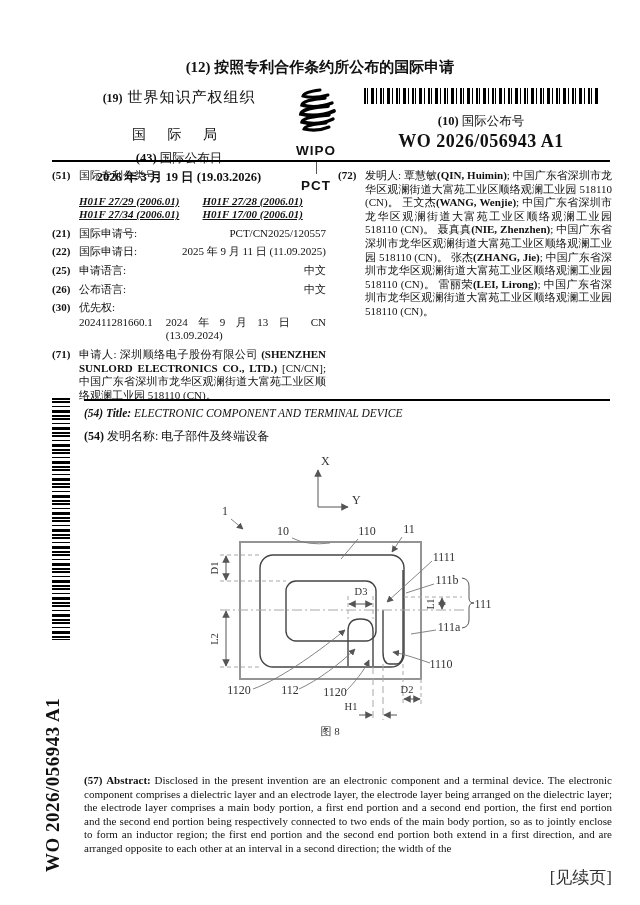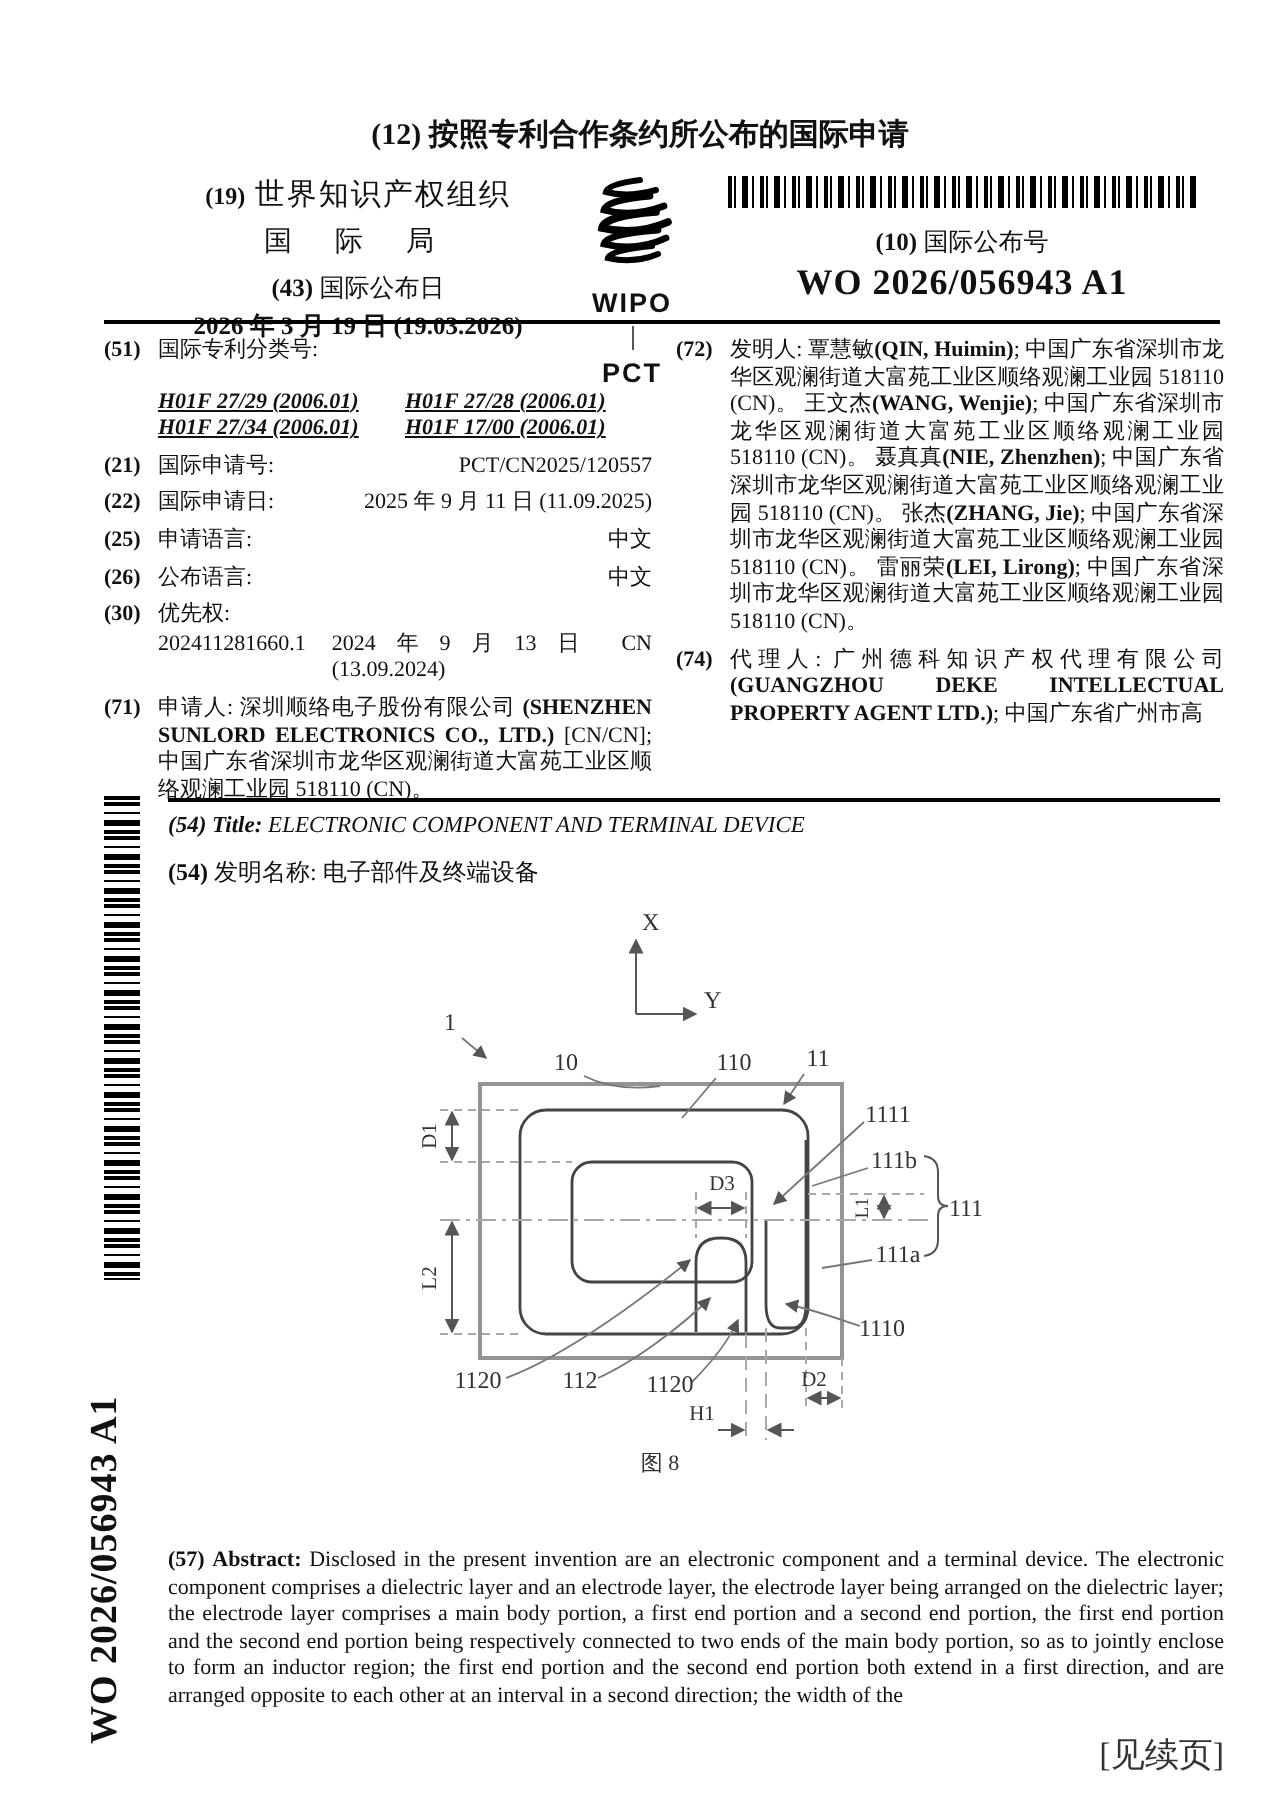--- a/index.html
+++ b/index.html
@@ -8,21 +8,21 @@
     font-family:"Liberation Serif","DejaVu Serif",serif;color:#111;
     overflow:hidden;
   }
   .abs{position:absolute;}
   b{font-weight:bold;}
   
   .line12{top:58px;left:0;width:640px;text-align:center;font-size:15px;font-weight:bold;}
   .hdr-left{top:88px;left:84px;width:190px;text-align:center;}
   .org-line{font-size:15px;letter-spacing:1px;}
   .org-line .code{font-size:12px;font-weight:bold;letter-spacing:0;}
-  .bureau{font-size:14px;letter-spacing:9px;margin-top:5px;}
+  .bureau{font-size:14px;letter-spacing:9px;margin-top:19px;}
   .pubdate-label{font-size:12.5px;margin-top:6px;}
   .pubdate-label .code{font-weight:bold;}
   .pubdate-val{font-size:12.5px;font-weight:bold;margin-top:2px;}
   .logo{top:86px;left:276px;width:80px;text-align:center;}
   .logo-text{font-family:"Liberation Sans","DejaVu Sans",sans-serif;font-weight:bold;
     font-size:13.5px;letter-spacing:1px;display:flex;align-items:center;justify-content:center;gap:4px;margin-top:1px;flex-direction:column;}
   .logo-sep{display:inline-block;width:1px;height:12px;background:#555;}
   .hdr-right{top:88px;left:364px;width:234px;text-align:center;}
   .barcode-h{height:16px;width:234px;
     background:repeating-linear-gradient(90deg,#000 0 2px,#fff 2px 3px,#000 3px 4px,#fff 4px 7px,#000 7px 10px,#fff 10px 12px,#000 12px 13px,#fff 13px 16px);}
@@ -177,24 +177,20 @@
       <div class="fcode">(71)</div>
       <div class="fbody"><span>申请人: 深圳顺络电子股份有限公司 </span><b>(SHENZHEN SUNLORD ELECTRONICS CO., LTD.)</b><span> [CN/CN]; 中国广东省深圳市龙华区观澜街道大富苑工业区顺络观澜工业园 518110 (CN)。</span></div>
     </div>
   </div>
 
   <div class="bcol">
     <div class="field">
       <div class="fcode">(72)</div>
       <div class="fbody"><span>发明人: 覃慧敏</span><b>(QIN, Huimin)</b><span>; 中国广东省深圳市龙华区观澜街道大富苑工业区顺络观澜工业园 518110 (CN)。 王文杰</span><b>(WANG, Wenjie)</b><span>; 中国广东省深圳市龙华区观澜街道大富苑工业区顺络观澜工业园 518110 (CN)。 聂真真</span><b>(NIE, Zhenzhen)</b><span>; 中国广东省深圳市龙华区观澜街道大富苑工业区顺络观澜工业园 518110 (CN)。 张杰</span><b>(ZHANG, Jie)</b><span>; 中国广东省深圳市龙华区观澜街道大富苑工业区顺络观澜工业园 518110 (CN)。 雷丽荣</span><b>(LEI, Lirong)</b><span>; 中国广东省深圳市龙华区观澜街道大富苑工业区顺络观澜工业园 518110 (CN)。</span></div>
     </div>
-    <div class="field">
-      <div class="fcode">(74)</div>
-      <div class="fbody"><span>代理人: 广州德科知识产权代理有限公司 </span><b>(GUANGZHOU DEKE INTELLECTUAL PROPERTY AGENT LTD.)</b><span>; 中国广东省广州市高</span></div>
-    </div>
   </div>
 </div>
 
 <div class="abs rule2"></div>
 
 <div class="abs titles">
   <div class="title-en">
     <span class="tcode">(54)</span>
     <span class="tcode">Title:</span>
     <span>ELECTRONIC COMPONENT AND TERMINAL DEVICE</span>

